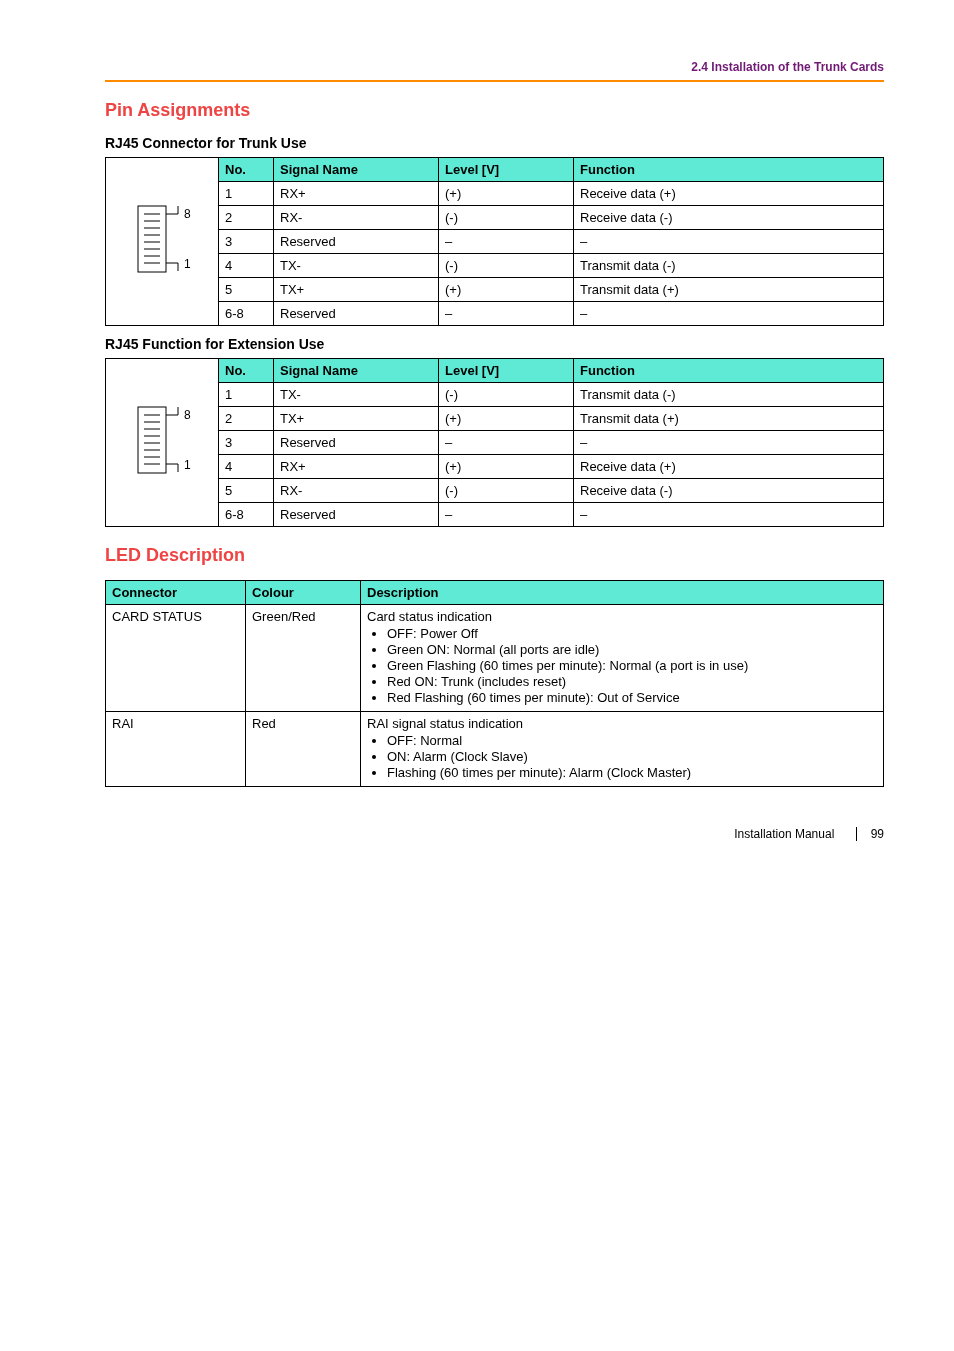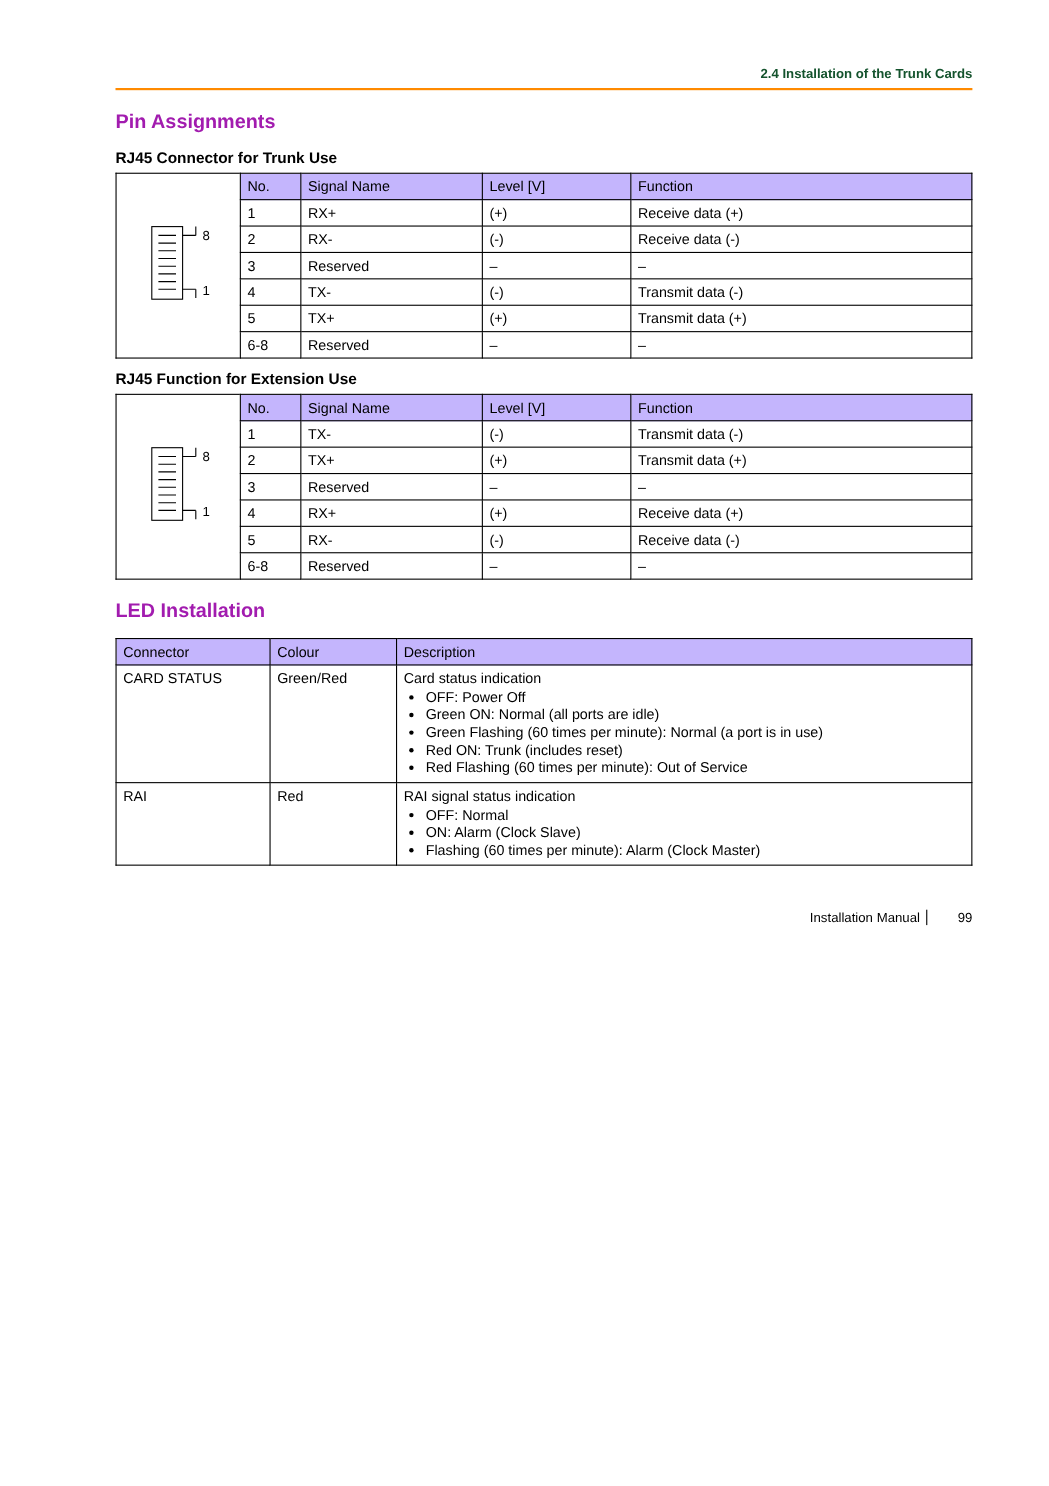--- a/index.html
+++ b/index.html
@@ -9,32 +9,32 @@
     background: #fff;
     margin: 0;
     padding: 0;
     width: 954px;
   }
   .page {
     padding: 60px 70px 40px 105px;
   }
   .header-right {
     text-align: right;
-    color: #14532d;
+    color: #701a75;
     font-weight: bold;
     font-size: 12px;
     margin-bottom: 6px;
   }
   .orange-line {
     border: none;
     border-top: 2px solid #ff8a00;
     margin: 0 0 18px 0;
   }
   .section-title {
-    color: #a21caf;
+    color: #ef4444;
     font-weight: bold;
     font-size: 18px;
     margin: 0 0 14px 0;
   }
   .sub-title {
     font-weight: bold;
     font-size: 14px;
     margin: 10px 0 6px 0;
   }
   table.pin-table, table.led-table {
@@ -43,22 +43,22 @@
   }
   table.pin-table th, table.pin-table td,
   table.led-table th, table.led-table td {
     border: 1px solid #000;
     padding: 4px 6px;
     text-align: left;
     vertical-align: top;
     font-size: 13px;
   }
   table.pin-table th, table.led-table th {
-    font-weight: normal;
-    background: #c4b5fd;
+    font-weight: bold;
+    background: #5eead4;
   }
   .pin-wrapper {
     display: flex;
     margin-bottom: 8px;
   }
   .connector-cell {
     width: 112px;
     border: 1px solid #000;
     border-right: none;
     display: flex;
@@ -74,22 +74,22 @@
     margin: 1px 0;
   }
   .footer {
     text-align: right;
     font-size: 12px;
     margin-top: 40px;
   }
   .footer .page-num {
     display: inline-block;
     border-left: 1px solid #000;
-    padding-left: 28px;
-    margin-left: 2px;
+    padding-left: 14px;
+    margin-left: 18px;
   }
 </style>
 </head>
 <body>
 
 <div class="page">
 
   <div class="header-right">2.4 Installation of the Trunk Cards</div>
   <hr class="orange-line">
 
@@ -242,21 +242,21 @@
           <tr>
           <td>6-8</td>
           <td>Reserved</td>
           <td>–</td>
           <td>–</td>
         </tr>
         </tbody>
     </table>
   </div>
 
-  <div class="section-title" style="margin-top:18px;">LED Installation</div>
+  <div class="section-title" style="margin-top:18px;">LED Description</div>
 
   <table class="led-table">
     <colgroup>
         <col style="width:140px">
         <col style="width:115px">
         <col>
       </colgroup>
     <thead>
       <tr>
         <th>Connector</th>

